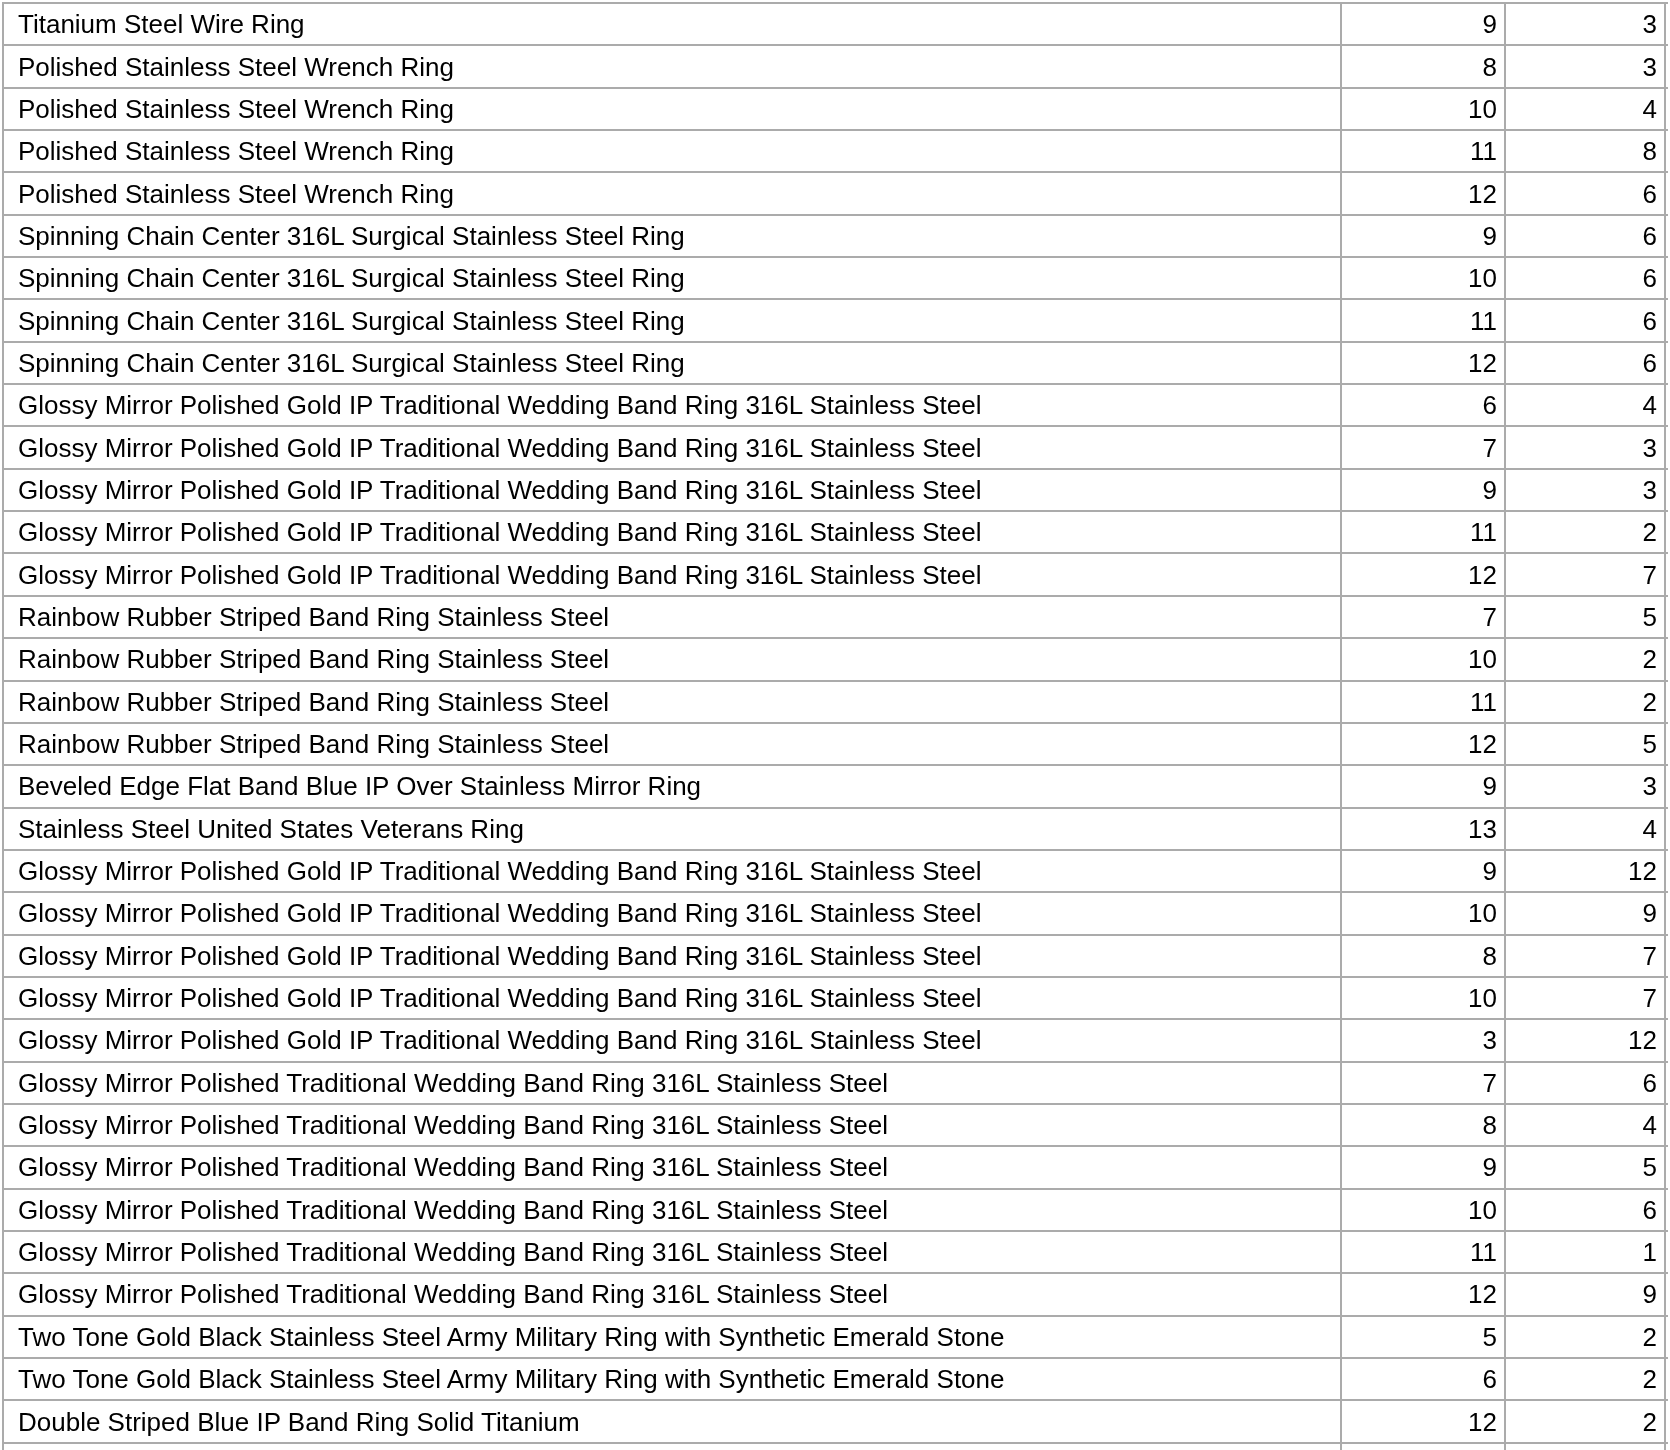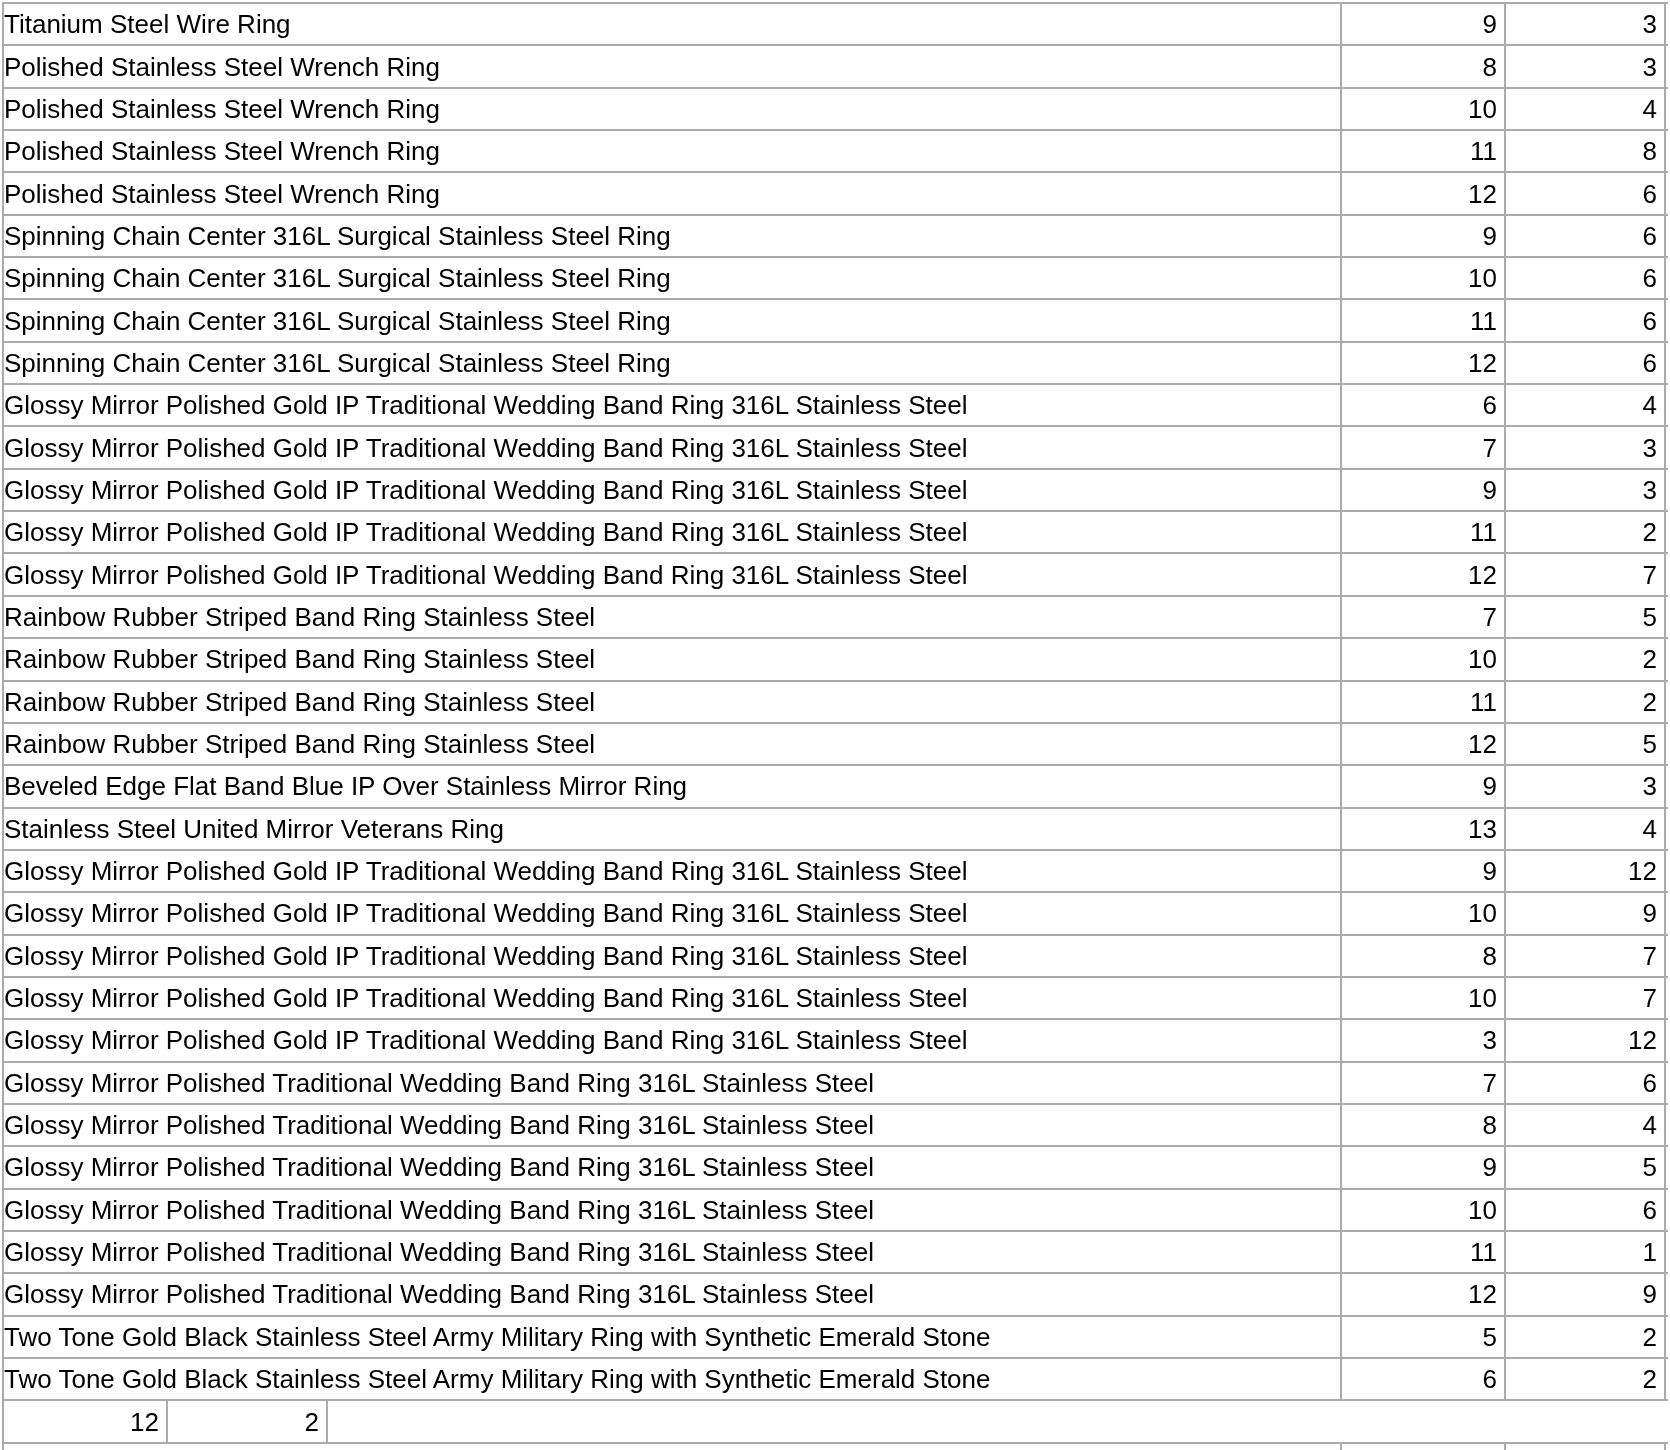--- a/index.html
+++ b/index.html
@@ -39,21 +39,21 @@
     border-right: 2px solid #ababab;
     overflow: hidden;
     white-space: nowrap;
     display: flex;
     align-items: center;
     font-size: 26px;
     line-height: 1;
   }
   .c-name {
     width: 1338px;
-    padding-left: 0;
+    padding-left: 14px;
     justify-content: flex-start;
   }
   .c-num1 {
     width: 164px;
     padding-right: 7px;
     justify-content: flex-end;
   }
   .c-num2 {
     width: 160px;
     padding-right: 7px;
@@ -288,21 +288,21 @@
     <div class="cell c-num1">
           <span>9</span>
         </div>
     <div class="cell c-num2">
           <span>3</span>
         </div>
   </div>
 
   <div class="row">
     <div class="cell c-name">
-          <span>Stainless Steel United Mirror Veterans Ring</span>
+          <span>Stainless Steel United States Veterans Ring</span>
         </div>
     <div class="cell c-num1">
           <span>13</span>
         </div>
     <div class="cell c-num2">
           <span>4</span>
         </div>
   </div>
 
   <div class="row">
@@ -455,20 +455,23 @@
         </div>
     <div class="cell c-num1">
           <span>6</span>
         </div>
     <div class="cell c-num2">
           <span>2</span>
         </div>
   </div>
 
   <div class="row">
+    <div class="cell c-name">
+          <span>Double Striped Blue IP Band Ring Solid Titanium</span>
+        </div>
     <div class="cell c-num1">
           <span>12</span>
         </div>
     <div class="cell c-num2">
           <span>2</span>
         </div>
   </div>
 </div>
   <div class="row partial">
     <div class="cell c-name"></div>

